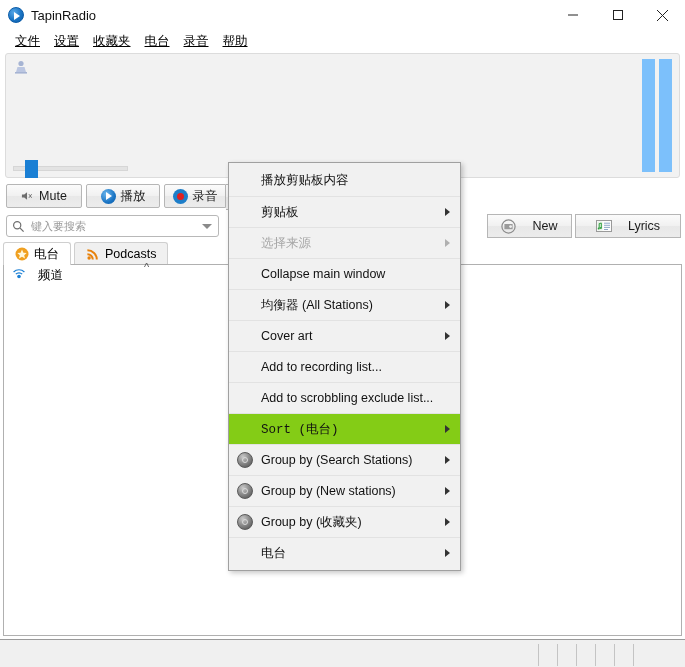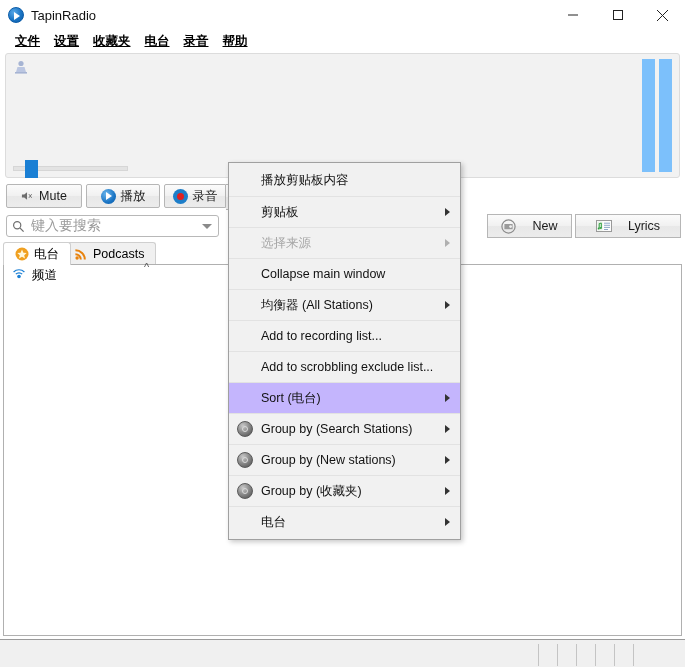--- a/index.html
+++ b/index.html
@@ -59,21 +59,20 @@
     width: 685px; height: 22px;
     background: #ffffff;
     display: flex; align-items: center;
     padding-left: 8px; box-sizing: border-box;
   }
   .menubar .mitem {
     padding: 2px 7px;
     font-size: 12.5px;
     color: #000;
     white-space: nowrap;
-    font-weight: bold;
   }
   .menubar .mitem u { text-decoration: underline; }
 
   
   .viz {
     position: absolute; left: 5px; top: 53px;
     width: 675px; height: 125px;
     background: #f2f2f2;
     border: 1px solid #dcdcdc;
     border-radius: 3px;
@@ -157,21 +156,21 @@
   .searchbox {
     position: absolute; left: 6px; top: 215px;
     width: 213px; height: 22px;
     background: #fff;
     border: 1px solid #b8b8b8;
     border-radius: 3px;
     box-sizing: border-box;
     display: flex; align-items: center;
   }
   .search-icon { margin-left: 5px; margin-right: 6px; flex: none; }
-  .search-ph { color: #9a9a9a; font-size: 14px; font-family: Liberation Mono, monospace; }
+  .search-ph { color: #9a9a9a; font-size: 11px; font-family: Liberation Mono, monospace; }
   .search-caret {
     position: absolute; right: 6px; top: 8px;
     width: 0; height: 0;
     border-left: 5px solid transparent;
     border-right: 5px solid transparent;
     border-top: 5px solid #8a8a8a;
   }
 
   
   .rbtn {
@@ -195,34 +194,34 @@
     height: 23px;
     display: flex; align-items: center; gap: 5px;
     padding: 0 11px;
     font-size: 12.5px;
     box-sizing: border-box;
     border: 1px solid #cfcfcf;
     border-bottom: none;
     border-radius: 3px 3px 0 0;
   }
   .tab-active { left: 3px; background: #ffffff; border-color: #cfcfcf; z-index: 2; }
-  .tab-idle   { left: 62px; background: #f0f0f0; }
+  .tab-idle   { left: 74px; background: #f0f0f0; }
   .star-icon  { width: 14px; height: 14px; flex: none; }
   .rss-icon   { width: 14px; height: 14px; flex: none; }
 
   
   .listpane {
     position: absolute; left: 3px; top: 264px;
     width: 679px; height: 372px;
     background: #fff;
     border: 1px solid #b0b0b0;
     box-sizing: border-box;
   }
   .list-row {
-    display: flex; align-items: center; gap: 6px;
+    display: flex; align-items: center; gap: 12px;
     height: 20px; padding-left: 8px;
     font-size: 12.5px;
   }
   .wifi-icon { width: 14px; height: 12px; flex: none; }
   .collapse-chev {
     position: absolute; left: 144px; top: 262px;
     font-size: 11px; color: #555; line-height: 1;
   }
 
   
@@ -261,21 +260,21 @@
     height: 31px;
     display: flex; align-items: center;
     padding-left: 32px; padding-right: 20px;
     font-size: 12.5px;
     color: #111;
     box-sizing: border-box;
     border-top: 1px solid #e2e2e2;
   }
   .ctx-item:first-child { border-top: none; }
   .ctx-item.disabled { color: #a5a5a5; }
-  .ctx-item.hl { background: #c4b5fd; }
+  .ctx-item.hl { background: #84cc16; font-family: Liberation Mono, monospace; }
   .ctx-arrow {
     position: absolute; right: 10px; top: 50%;
     margin-top: -4px;
     width: 0; height: 0;
     border-top: 4px solid transparent;
     border-bottom: 4px solid transparent;
     border-left: 5px solid #333;
   }
   .ctx-item.disabled .ctx-arrow { border-left-color: #b0b0b0; }
   .ctx-ball {
@@ -467,20 +466,24 @@
 
     <div class="ctx-item">
       <span>Collapse main window</span>
     </div>
 
     <div class="ctx-item">
       <span>均衡器 (All Stations)</span>
       <span class="ctx-arrow"></span>
     </div>
 
+    <div class="ctx-item">
+      <span>Cover art</span>
+      <span class="ctx-arrow"></span>
+    </div>
 
     <div class="ctx-item">
       <span>Add to recording list...</span>
     </div>
 
     <div class="ctx-item">
       <span>Add to scrobbling exclude list...</span>
     </div>
 
 

